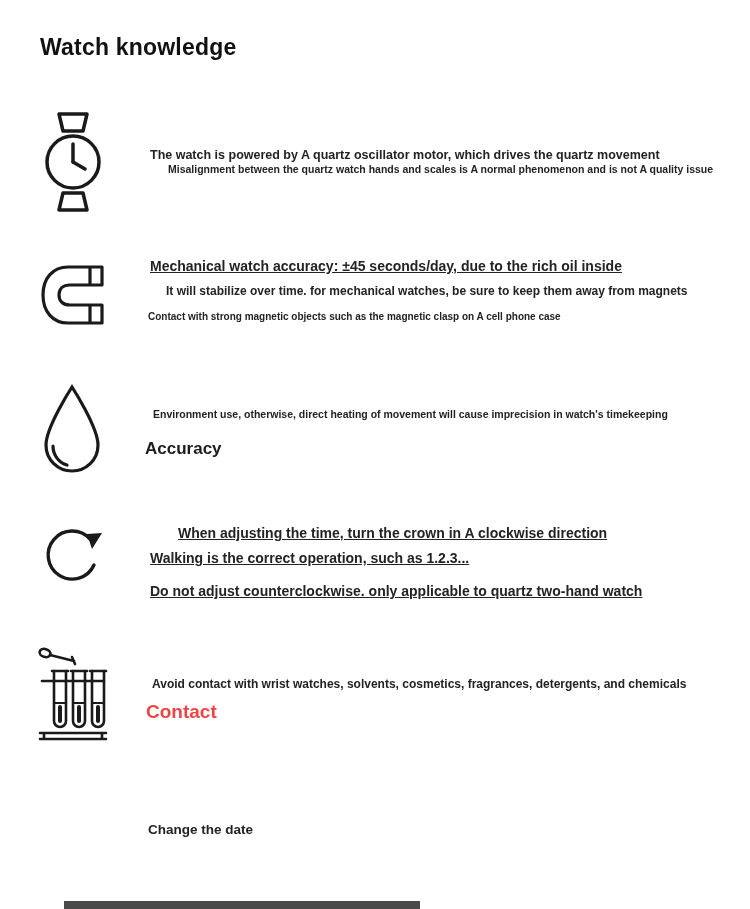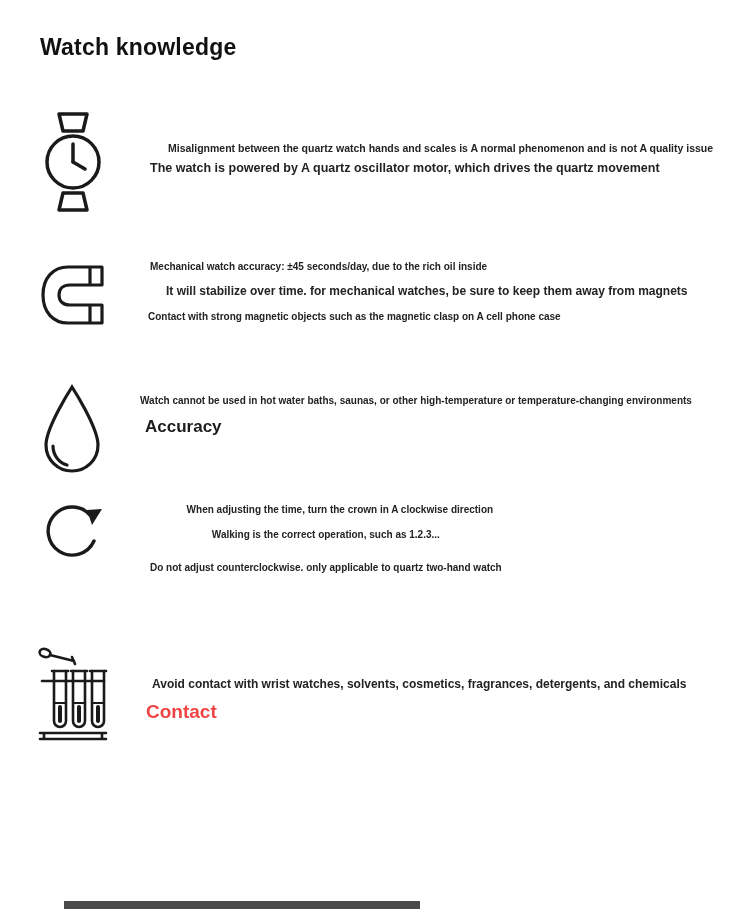--- a/index.html
+++ b/index.html
@@ -16,21 +16,21 @@
   .icon { position:absolute; }
   .icon svg { display:block; }
   .textbox { position:absolute; }
   .ln { font-weight:700; color:#232323; white-space:nowrap; }
   .fs10  { font-size:10px;   line-height:13px; }
   .fs105 { font-size:10.5px; line-height:13px; }
   .fs11  { font-size:10px;   line-height:14px; }
   .fs12  { font-size:12px;   line-height:15px; }
   .fs125 { font-size:12.5px; line-height:16px; }
   .fs135 { font-size:13.5px; line-height:17px; }
-  .fs14  { font-size:10px;   line-height:17px; }
+  .fs14  { font-size:14px;   line-height:17px;text-decoration:underline; }
   .fs15  { font-size:15px;   line-height:18px; }
   .h17   { font-size:17px;   line-height:21px; font-weight:700; color:#1c1c1c; }
   .h19   { font-size:19px;   line-height:23px; font-weight:700; color:#ef4444; }
   .bottom-strip {
     position:absolute; left:64px; top:901px; width:356px; height:8px;
     background:#4a4a4a;
   }
 </style>
 </head>
 <body>
@@ -45,22 +45,22 @@
         <g fill="none" stroke="#1a1a1a" stroke-width="3.5" stroke-linejoin="round" stroke-linecap="round">
           <path d="M17 2 H45 L41 19 H21 Z"></path>
           <circle cx="31" cy="50" r="26"></circle>
           <path d="M31 50 V32"></path>
           <path d="M31 50 L43 57"></path>
           <path d="M21 81 H41 L45 98 H17 Z"></path>
         </g>
       </svg>
     </div>
     <div class="textbox" style="left:148px; top:30px;">
+      <div class="ln fs125" style="margin-top:5px; margin-left:2px;">The watch is powered by A quartz oscillator motor, which drives the quartz movement</div>
       <div class="ln fs105" style="margin-left:20px;">Misalignment between the quartz watch hands and scales is A normal phenomenon and is not A quality issue</div>
-      <div class="ln fs125" style="margin-top:5px; margin-left:2px;">The watch is powered by A quartz oscillator motor, which drives the quartz movement</div>
     </div>
   </div>
 
   <div class="section" style="top:258px; height:80px;">
     <div class="icon" style="left:40px; top:6px;">
       <svg width="66" height="62" viewBox="0 0 66 62">
         <g fill="none" stroke="#1a1a1a" stroke-width="3.2" stroke-linejoin="round">
           <path d="M62 3 H28 C13 3 3 14 3 31 C3 48 13 59 28 59 H62 V41 H30 C23 41 19 37 19 31 C19 25 23 21 30 21 H62 Z"></path>
           <path d="M50 3 V21 M50 41 V59"></path>
         </g>
@@ -76,26 +76,26 @@
   <div class="section" style="top:383px; height:100px;">
     <div class="icon" style="left:40px; top:0;">
       <svg width="64" height="92" viewBox="0 0 64 92">
         <g fill="none" stroke="#1a1a1a" stroke-width="3.2" stroke-linecap="round">
           <path d="M32 4 C32 4 6 44 6 62 C6 77 18 88 32 88 C46 88 58 77 58 62 C58 44 32 4 32 4 Z"></path>
           <path d="M13 63 C13 72 19 80 27 82"></path>
         </g>
       </svg>
     </div>
     <div class="textbox" style="left:140px; top:11px;">
-      <div class="ln fs10">Watch cannot be used in hot water baths, saunas, or other high-temperature or temperature-changing environments</div>
-      <div class="h17" style="margin-top:9px; margin-left:5px;">Accuracy</div>
+      <div class="ln fs105" style="margin-top:14px; margin-left:13px;">Environment use, otherwise, direct heating of movement will cause imprecision in watch's timekeeping</div>
+      <div class="h17" style="margin-top:17px; margin-left:5px;">Accuracy</div>
     </div>
   </div>
 
-  <div class="section" style="top:494px; height:80px;text-align:center;">
+  <div class="section" style="top:518px; height:80px;">
     <div class="icon" style="left:42px; top:2px;">
       <svg width="62" height="64" viewBox="0 0 62 64">
         <path d="M48 19 A24 24 0 1 0 52 45" fill="none" stroke="#1a1a1a" stroke-width="3.4" stroke-linecap="round"></path>
         <polygon points="45,14 60,13 50,29" fill="#1a1a1a"></polygon>
       </svg>
     </div>
     <div class="textbox" style="left:150px; top:7px;">
       <div class="ln fs14" style="margin-left:28px;">When adjusting the time, turn the crown in A clockwise direction</div>
       <div class="ln fs14" style="margin-top:8px;">Walking is the correct operation, such as 1.2.3...</div>
       <div class="ln fs14" style="margin-top:16px;">Do not adjust counterclockwise. only applicable to quartz two-hand watch</div>
@@ -122,18 +122,19 @@
       </svg>
     </div>
     <div class="textbox" style="left:146px; top:32px;">
       <div class="ln fs12" style="margin-left:6px;">Avoid contact with wrist watches, solvents, cosmetics, fragrances, detergents, and chemicals</div>
       <div class="h19" style="margin-top:8px;">Contact</div>
     </div>
   </div>
 
   <div class="section" style="top:788px; height:90px;">
     <div class="textbox" style="left:148px; top:25px;">
+      <div class="ln fs135" style="margin-top:8px;">Change the date</div>
     </div>
   </div>
 
   <div class="bottom-strip"></div>
 
 </div>
 
 </body></html>

